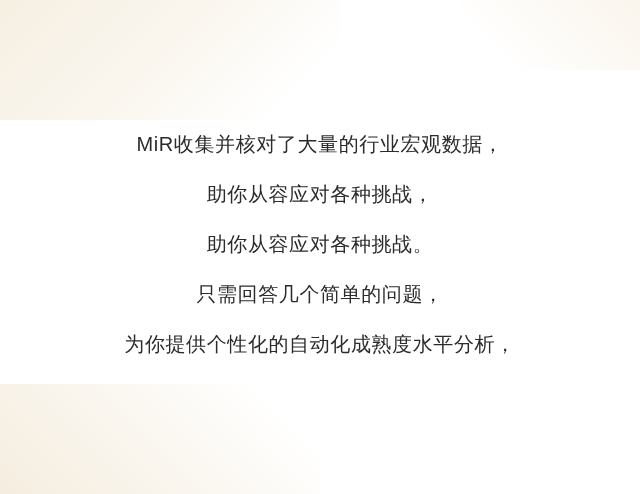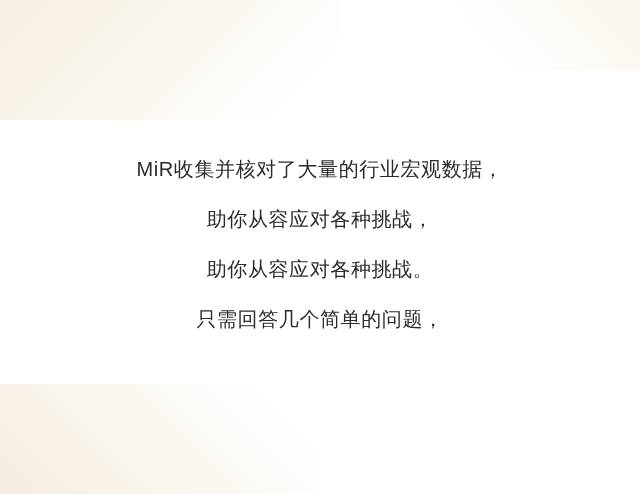--- a/index.html
+++ b/index.html
@@ -83,15 +83,16 @@
   <div class="wash-top"></div>
   <div class="wash-topright"></div>
   <div class="wash-bottom"></div>
 
   <div class="content">
     <div class="lines">
       <div class="line">MiR收集并核对了大量的行业宏观数据，</div>
       <div class="line">助你从容应对各种挑战，</div>
       <div class="line">助你从容应对各种挑战。</div>
       <div class="line">只需回答几个简单的问题，</div>
+      <div class="line">为你提供个性化的自动化成熟度水平分析，</div>
     </div>
   </div>
 </div>
 
 </body></html>

